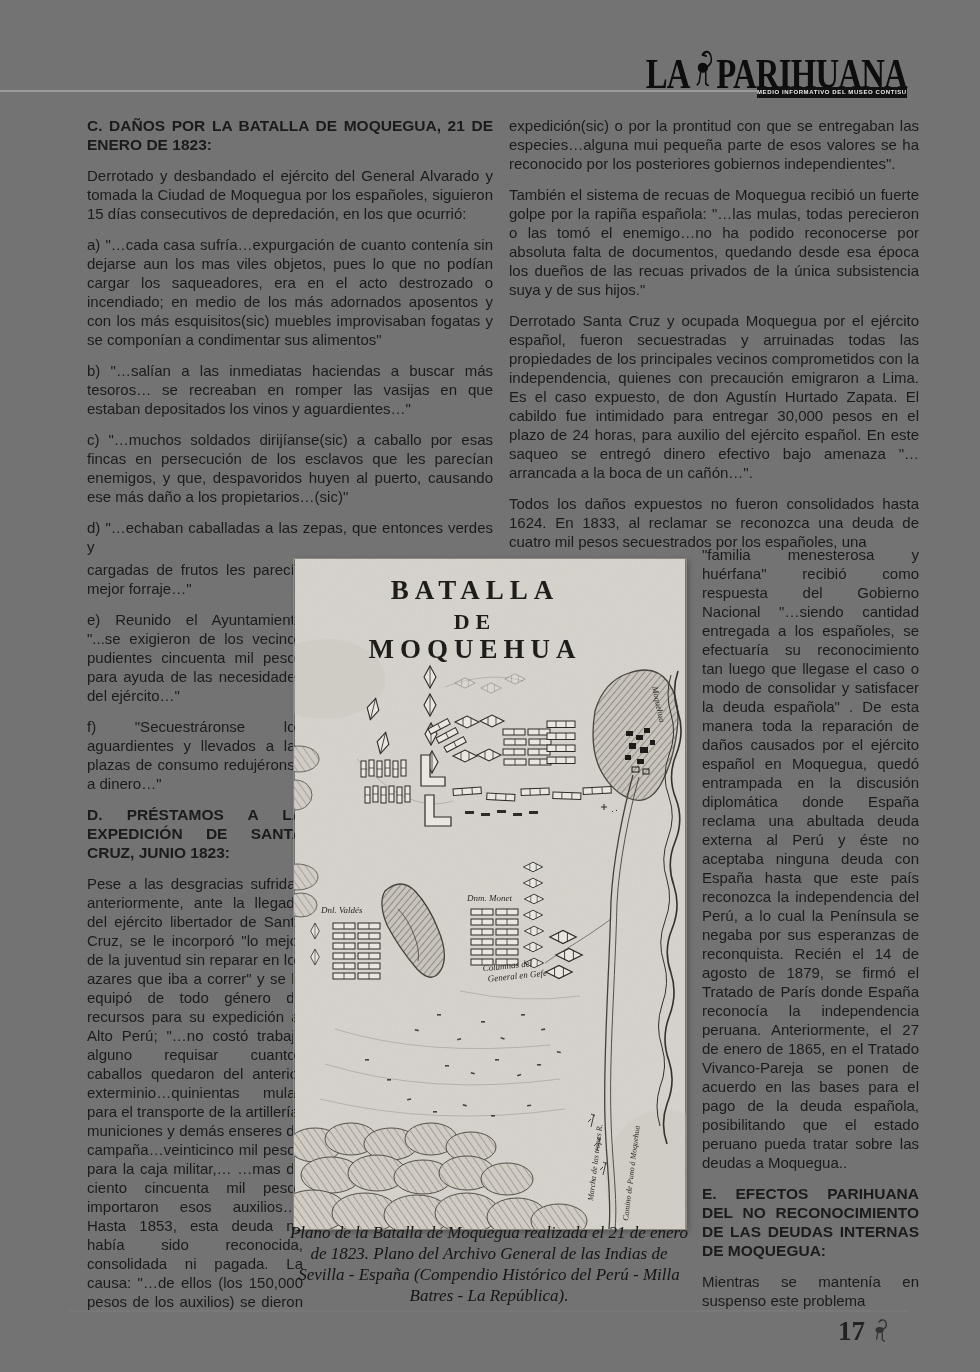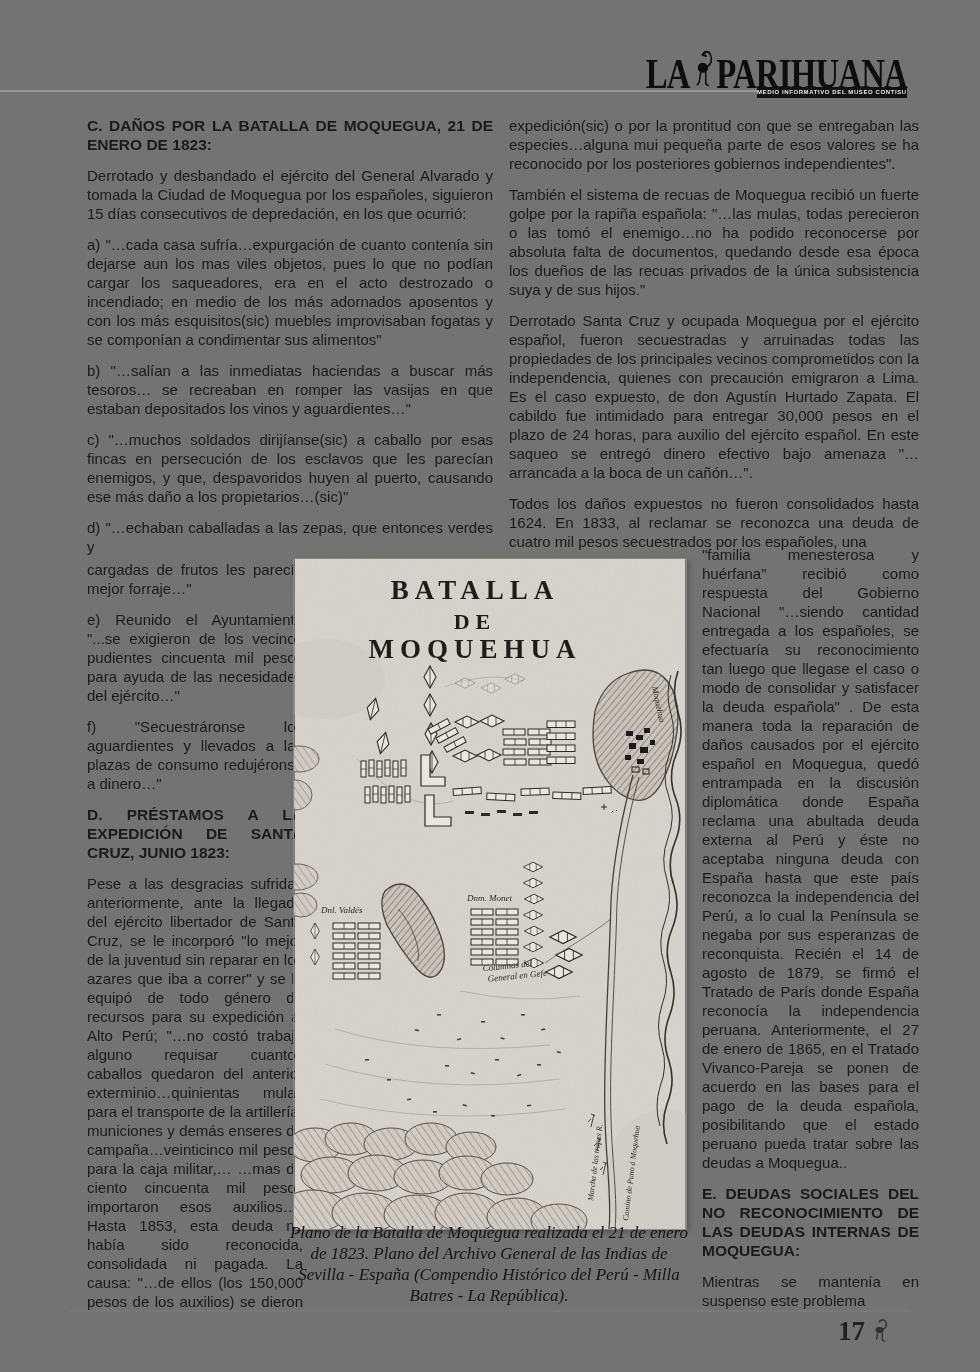--- a/index.html
+++ b/index.html
@@ -72,21 +72,21 @@
       <p>Pese a las desgracias sufridas anteriormente, ante la llegada del ejército libertador de Santa Cruz,  se le incorporó "lo mejor de la juventud sin reparar en los azares que iba a correr" y se le equipó de todo género de recursos para su expedición al Alto Perú; "…no costó trabajo alguno requisar cuantos caballos quedaron del anterior exterminio…quinientas mulas para el transporte de la artillería, municiones y demás enseres de campaña…veinticinco mil pesos para la caja militar,… …mas de ciento cincuenta mil pesos importaron esos auxilios…"  Hasta 1853, esta deuda no había sido reconocida, consolidada ni pagada. La causa: "…de ellos (los 150,000 pesos de los auxilios)  se dieron mui pocas constancias por la credulidad del buen éxito en la</p>
     </div>
   <div class="col rw">
       <p>expedición(sic) o por la prontitud con que se entregaban las especies…alguna mui pequeña parte de esos valores se ha reconocido por los posteriores gobiernos independientes".</p>
       <p>También el sistema de recuas de Moquegua recibió un fuerte golpe por la rapiña española: "…las mulas, todas perecieron o las tomó el enemigo…no ha podido reconocerse por absoluta falta de documentos, quedando desde esa época los dueños de las recuas privados de la única subsistencia suya y de sus hijos."</p>
       <p>Derrotado Santa Cruz y ocupada Moquegua por el ejército español, fueron secuestradas y arruinadas todas las propiedades de los principales vecinos comprometidos con la independencia, quienes con precaución emigraron a Lima. Es el caso expuesto, de don Agustín Hurtado Zapata. El cabildo fue intimidado para entregar 30,000 pesos en el plazo de 24 horas, para auxilio del ejército español. En este saqueo se entregó dinero efectivo bajo amenaza "…arrancada a la boca de un cañón…".</p>
       <p>Todos los daños expuestos no fueron consolidados hasta 1624. En 1833, al reclamar se reconozca una deuda de cuatro mil pesos secuestrados por los españoles, una</p>
     </div>
   <div class="col rn">
       <p>"familia menesterosa y huérfana" recibió como respuesta del Gobierno Nacional "…siendo cantidad entregada a los españoles, se efectuaría su reconocimiento tan luego que llegase el caso o modo de consolidar y satisfacer la deuda española" . De esta manera toda la reparación de daños causados por el ejército español en Moquegua, quedó entrampada en la discusión diplomática donde España reclama una abultada deuda externa al Perú y éste no aceptaba ninguna deuda con España hasta que este país reconozca la independencia del Perú, a lo cual la Península se negaba por sus esperanzas de reconquista. Recién el 14 de agosto de 1879, se firmó el Tratado de París donde España reconocía la independencia peruana. Anteriormente, el 27 de enero de 1865, en el Tratado Vivanco-Pareja se ponen de acuerdo en las bases para el pago de la deuda española, posibilitando que el estado peruano pueda tratar sobre las deudas a Moquegua..</p>
-      <h3>E. DEUDAS SOCIALES DEL NO RECONOCIMIENTO DE LAS DEUDAS INTERNAS DE MOQUEGUA:</h3>
+      <h3>E. EFECTOS PARIHUANA DEL NO RECONOCIMIENTO DE LAS DEUDAS INTERNAS DE MOQUEGUA:</h3>
       <p>Mientras se mantenía en suspenso este problema</p>
     </div>
 
   <div class="mapwrap">
     <svg width="392" height="670" viewBox="0 0 390 670">
       <defs>
         <pattern id="hatch" width="5" height="5" patternUnits="userSpaceOnUse" patternTransform="rotate(40)">
           <rect width="5" height="5" fill="#c7c3bb"></rect>
           <line x1="0" y1="0" x2="0" y2="5" stroke="#56524b" stroke-width="1.1"></line>
         </pattern>

